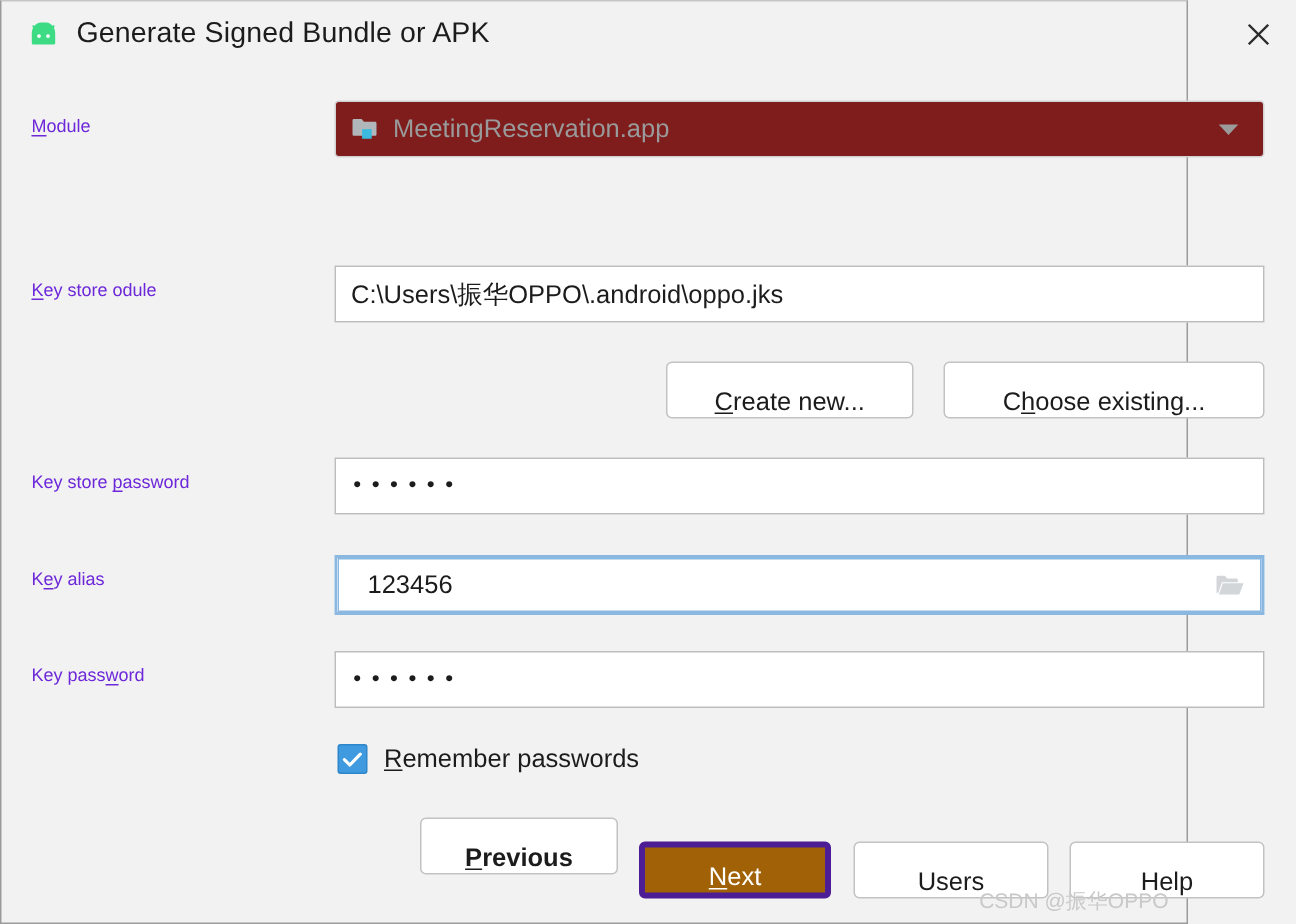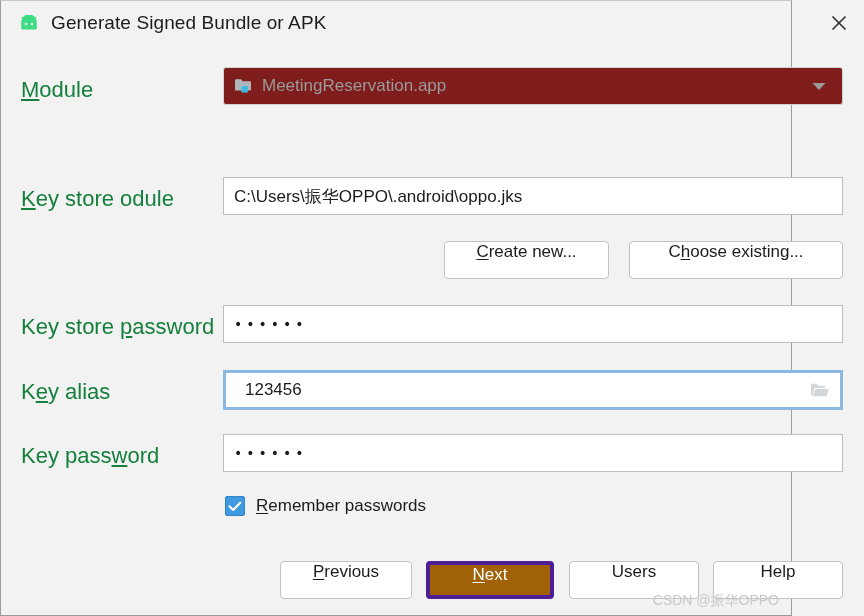--- a/index.html
+++ b/index.html
@@ -53,22 +53,22 @@
     height: 44px;
     display: flex;
     align-items: center;
     justify-content: center;
     cursor: pointer;
   }
   .close-btn svg { display: block; }
   .field-label {
     position: absolute;
     left: 20px;
-    font-size: 22px;
-    color: #15803d;
+    font-size: 12px;
+    color: #6d28d9;
     white-space: nowrap;
   }
   .mn { text-decoration: underline; text-underline-offset: 2px; }
 
   
   .combo {
     position: absolute;
     left: 222px;
     top: 66px;
     width: 620px;
@@ -143,21 +143,21 @@
   
   .btn {
     position: absolute;
     box-sizing: border-box;
     background: #ffffff;
     border: 1px solid #c2c2c2;
     border-radius: 4px;
     font-size: 17px;
     color: #1c1c1c;
     display: flex;
-    align-items: flex-start;
+    align-items: flex-end;
     justify-content: center;
     cursor: pointer;
     white-space: nowrap;
   }
   .btn.primary {
     background: #a16207;
     border: 4px solid #4c1d95;
     color: #ffffff;
   }
 
@@ -279,21 +279,21 @@
 
   <div class="checkbox-row">
     <span class="checkbox">
       <svg width="14" height="11" viewBox="0 0 14 11">
         <polyline points="1.6,5.4 5.2,9 12.2,1.8" fill="none" stroke="#ffffff" stroke-width="2.1" stroke-linecap="round" stroke-linejoin="round"></polyline>
       </svg>
     </span>
     <span class="checkbox-label"><span class="mn">R</span><span>emember passwords</span></span>
   </div>
 
-  <div class="btn" style="left:279px; top:560px; width:132px; height:38px;">
+  <div class="btn" style="left:279px; top:544px; width:132px; height:38px;font-weight:bold;">
     <span><span class="mn">P</span><span>revious</span></span>
   </div>
 
   <div class="btn primary" style="left:425px; top:560px; width:128px; height:38px;">
     <span><span class="mn">N</span><span>ext</span></span>
   </div>
 
   <div class="btn" style="left:568px; top:560px; width:130px; height:38px;">
     <span>Users</span>
   </div>

